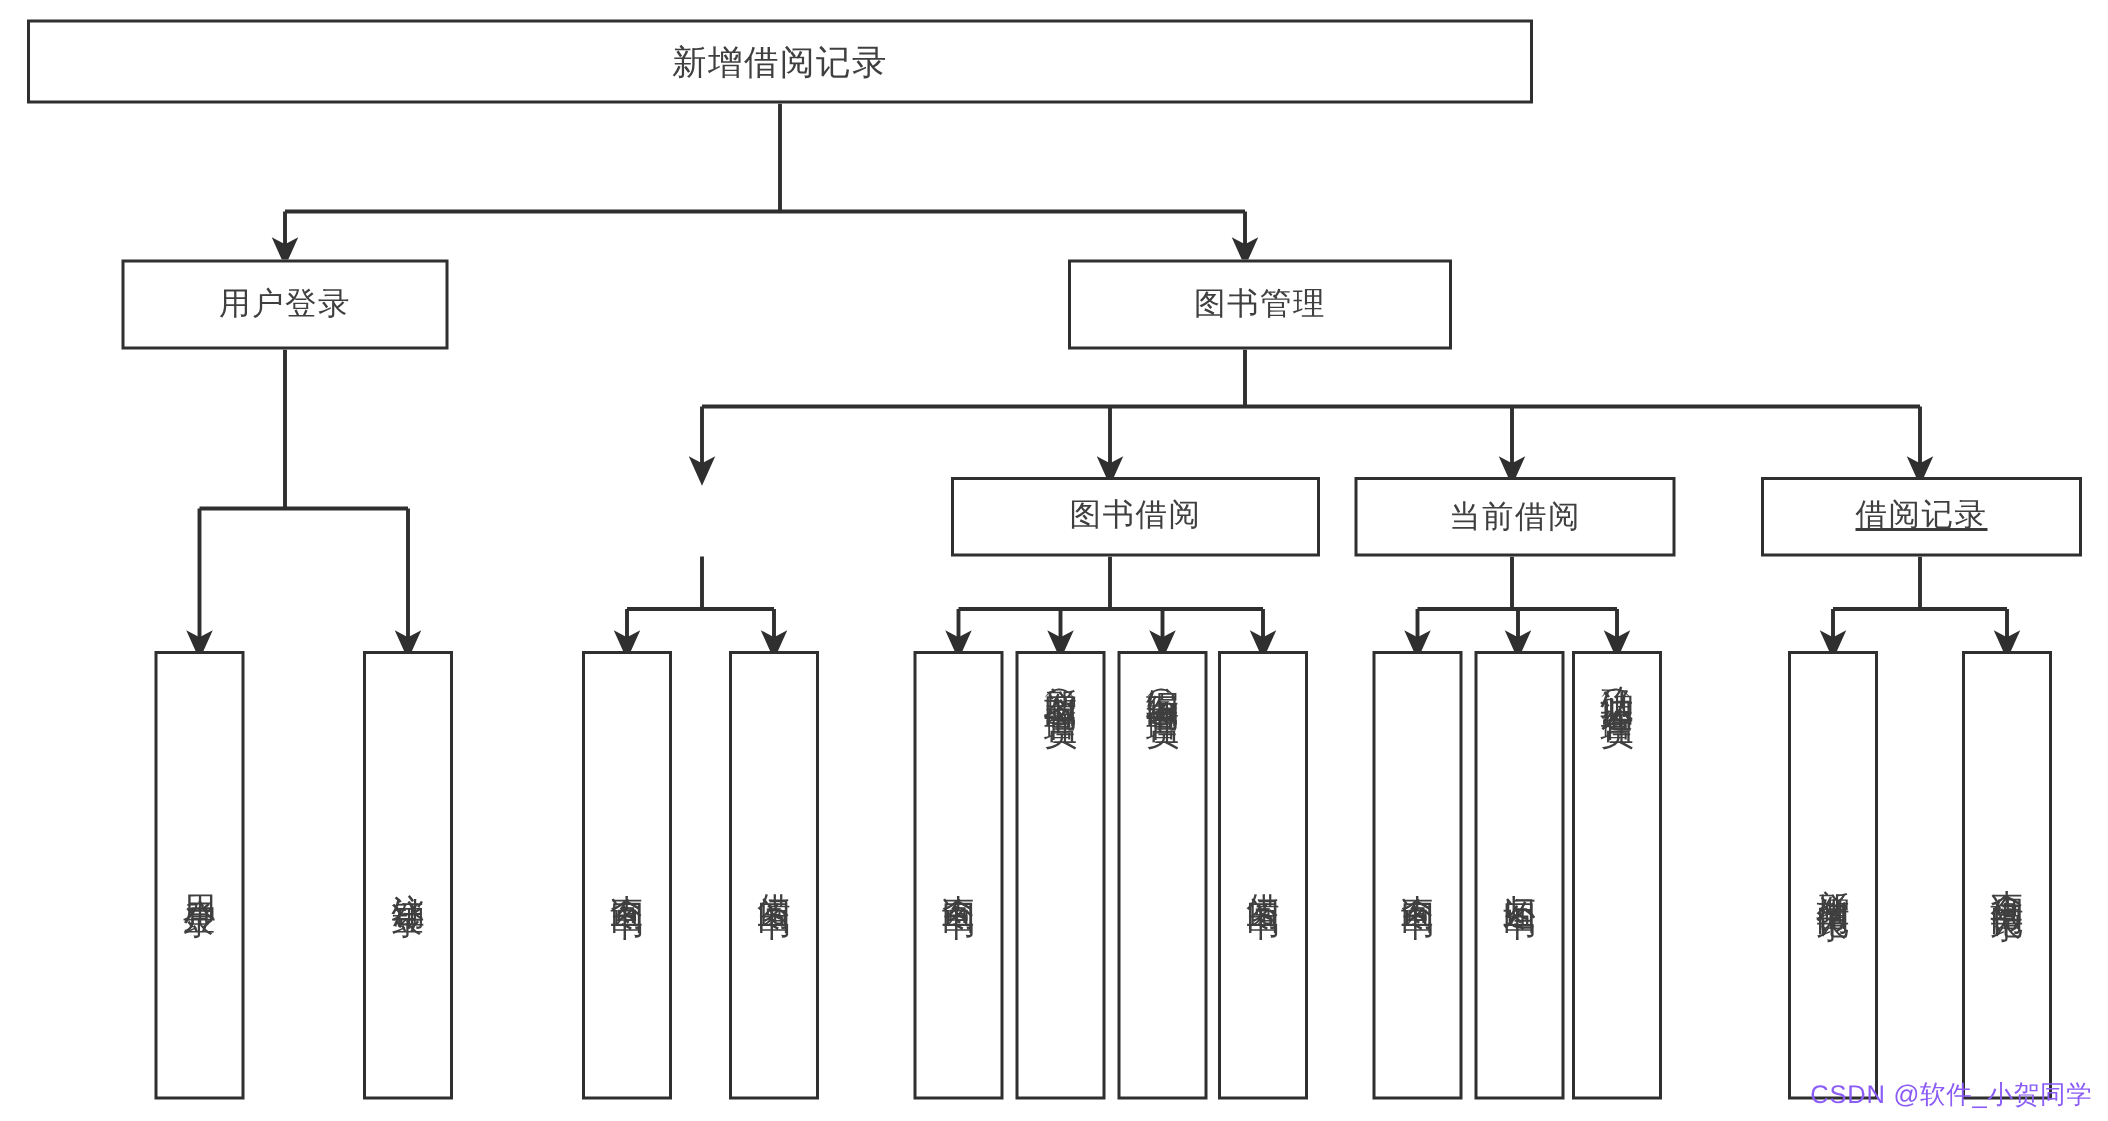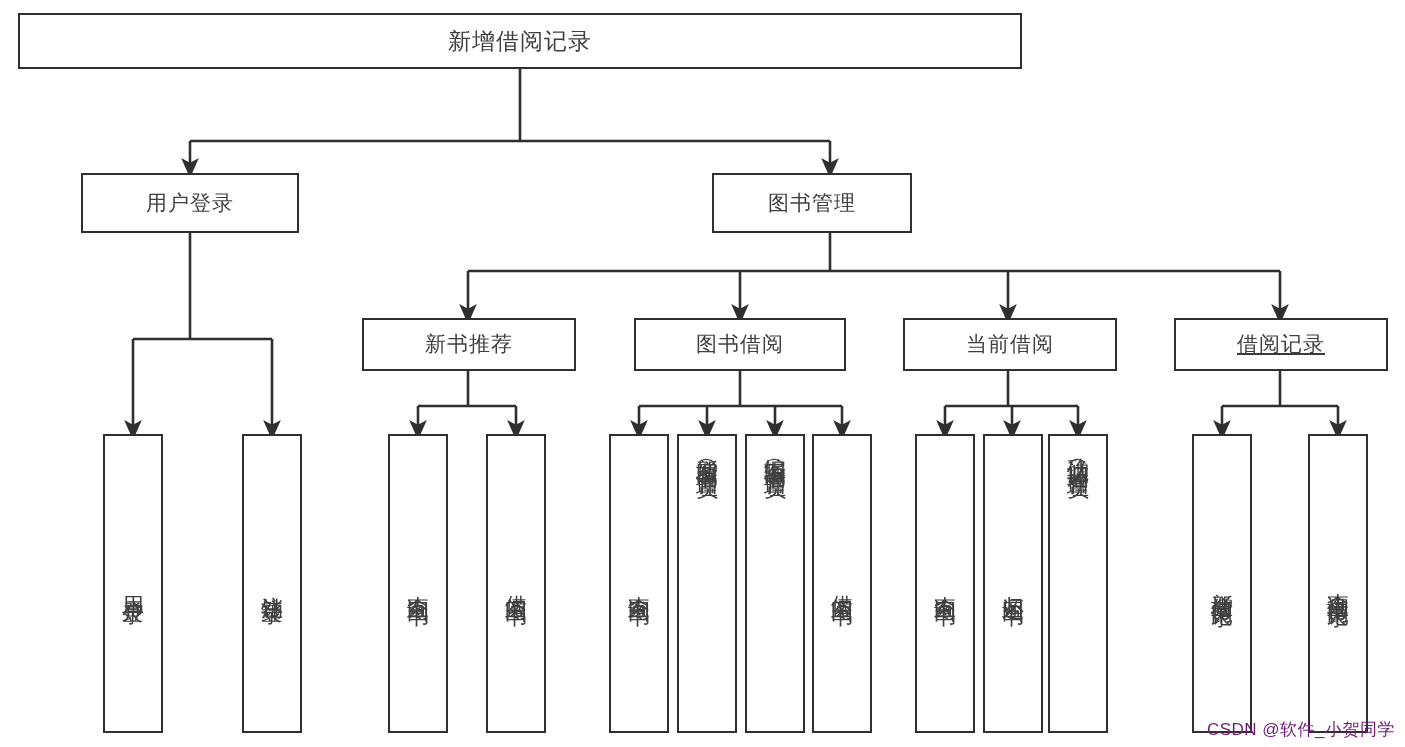--- a/index.html
+++ b/index.html
@@ -47,21 +47,21 @@
     align-items:flex-start;
     padding-top:4px;
   }
   .node.root .lbl{font-size:23px;}
 
   #watermark{
     position:absolute;
     right:10px;
     bottom:6px;
     font-size:17px;
-    color:#701a75;
+    color:#8b5cf6;
     letter-spacing:0.5px;
     white-space:nowrap;
   }
 </style>
 </head>
 <body>
 
 <div id="stage">
 
   <svg class="links" viewBox="0 0 1405 747">
@@ -114,28 +114,25 @@
     </g>
   </svg>
 
   <div class="node root" style="left:18px;top:13px;width:1004px;height:56px;">
     <span class="lbl">新增借阅记录</span>
   </div>
 
   <div class="node" style="left:81px;top:173px;width:218px;height:60px;">
     <span class="lbl">用户登录</span>
   </div>
-  <div class="node" style="left:712px;top:173px;width:200px;height:60px;">
+  <div class="node" style="left:712px;top:173px;width:256px;height:60px;">
     <span class="lbl">图书管理</span>
   </div>
 
-  <div class="node" style="left:362px;top:318px;width:214px;height:53px;">
-    <span class="lbl">新书推荐</span>
-  </div>
-  <div class="node" style="left:634px;top:318px;width:212px;height:53px;">
+  <div class="node" style="left:634px;top:318px;width:246px;height:53px;">
     <span class="lbl">图书借阅</span>
   </div>
   <div class="node" style="left:903px;top:318px;width:214px;height:53px;font-family:Liberation Serif, serif;">
     <span class="lbl">当前借阅</span>
   </div>
   <div class="node" style="left:1174px;top:318px;width:214px;height:53px;text-decoration:underline;">
     <span class="lbl">借阅记录</span>
   </div>
 
   <div class="node vert" style="left:103px;top:434px;width:60px;height:299px;">

